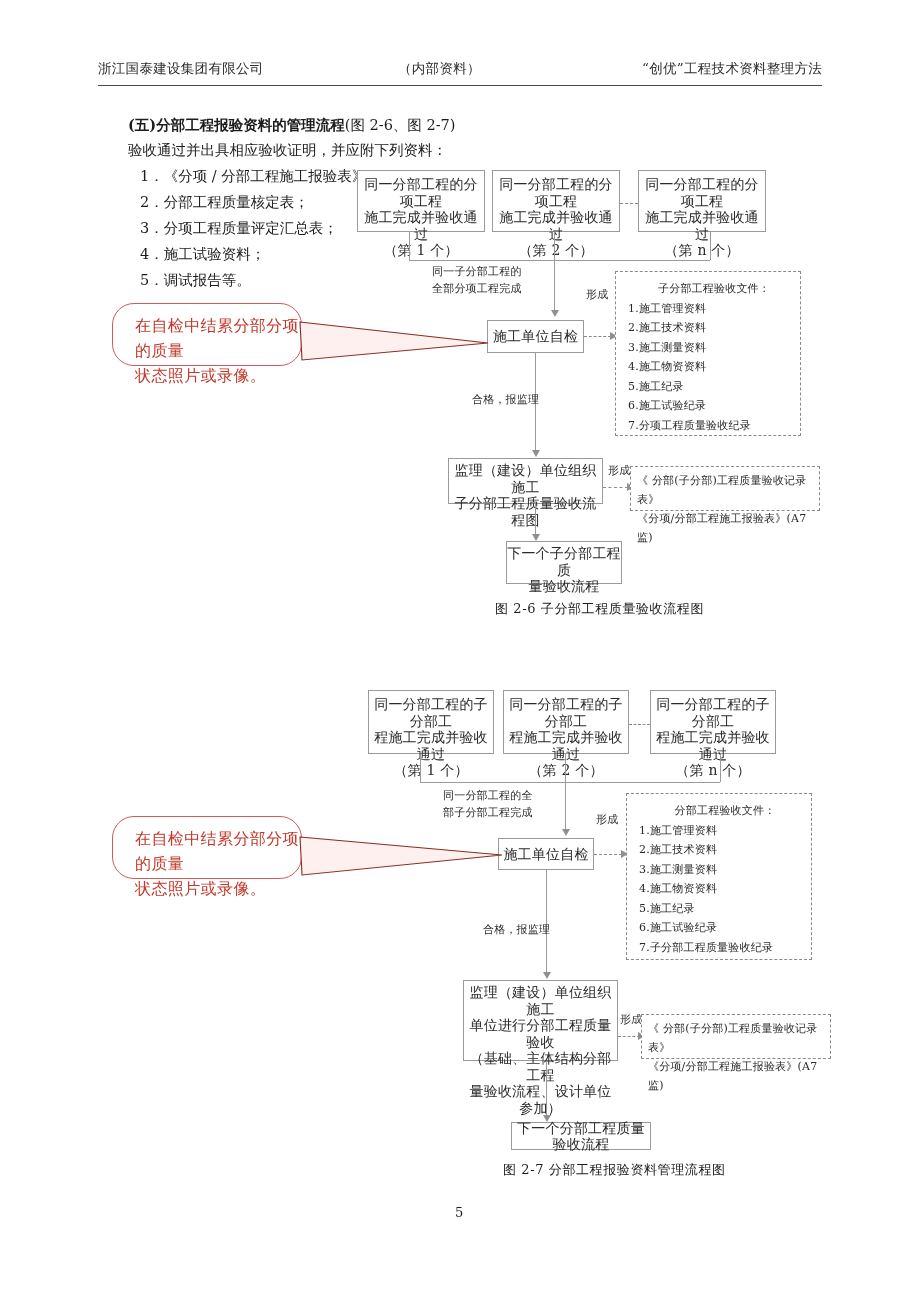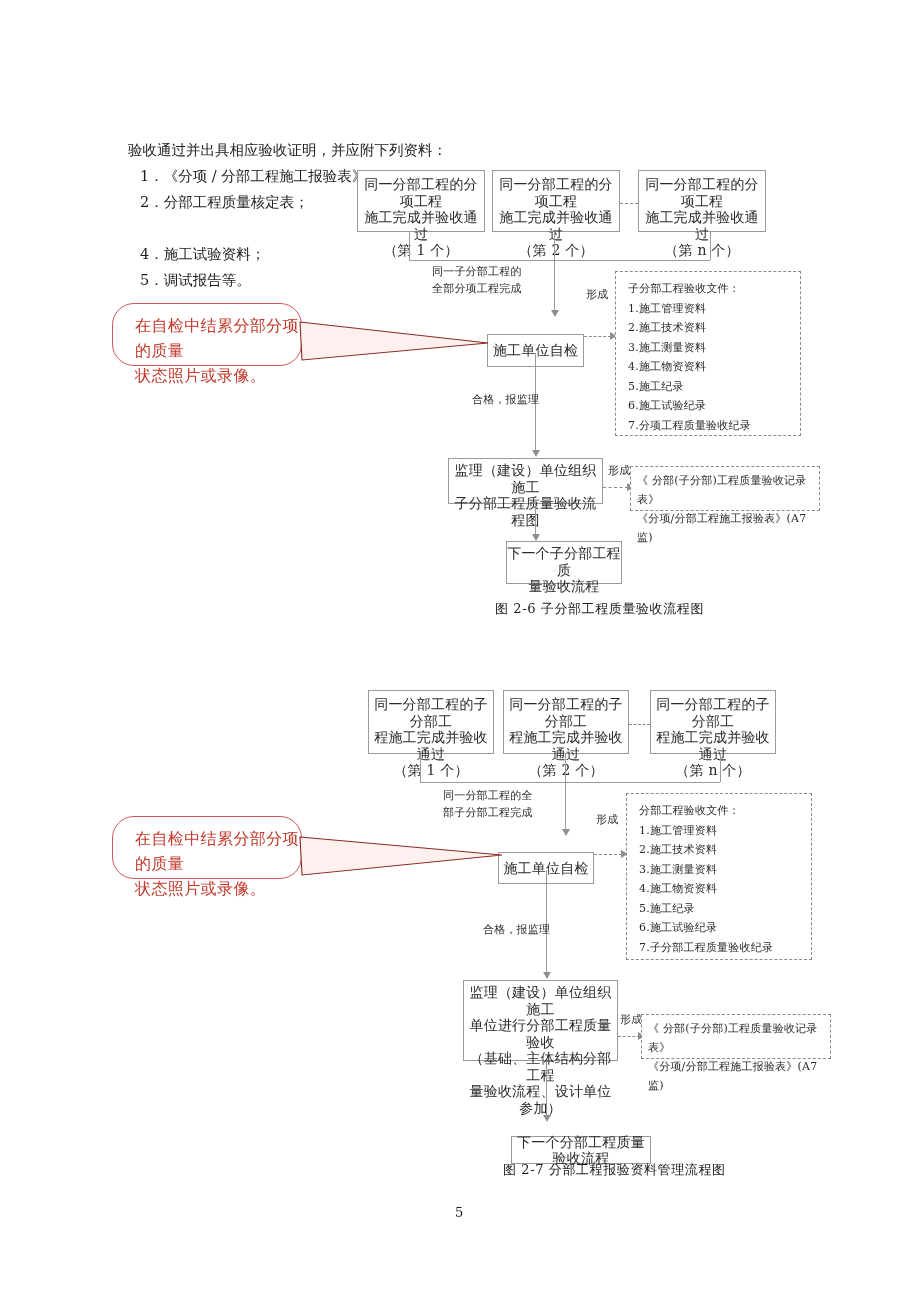--- a/index.html
+++ b/index.html
@@ -64,34 +64,34 @@
     border: 1px solid #9a9a9a;
     background: #fff;
     font-size: 14px;
     line-height: 16.5px;
     color: #2a2a2a;
     text-align: center;
     padding-top: 5px;
     letter-spacing: 0.2px;
   }
   .fbox.tight { padding-top: 3px; }
-  .fbox.mid { display: flex; align-items: center; justify-content: center; padding-top: 0; margin-top: 14px; }
+  .fbox.mid { display: flex; align-items: center; justify-content: center; padding-top: 0; }
 
   .dbox {
     position: absolute;
     box-sizing: border-box;
     border: 1px dashed #8a8a8a;
     background: #fff;
     font-size: 11px;
     line-height: 19.5px;
     color: #2a2a2a;
     padding: 7px 0 0 12px;
     letter-spacing: 0.2px;
   }
-  .dbox .hd { margin-bottom: 0px; }
+  .dbox .hd { margin-bottom: 0px; text-align: center; }
 
   .flabel {
     position: absolute;
     font-size: 11px;
     line-height: 16px;
     color: #2a2a2a;
     white-space: nowrap;
     letter-spacing: 0.2px;
   }
 
@@ -142,24 +142,36 @@
     position: absolute;
     font-size: 13px;
     color: #1c1c1c;
   }
 </style>
 </head>
 <body>
 
 <div id="page">
 
-
+  <div id="header">
+    <div class="hrow">
+      <span class="h-left">浙江国泰建设集团有限公司</span>
+      <span class="h-mid">（内部资料）</span>
+      <span class="h-right">“创优”工程技术资料整理方法</span>
+    </div>
+    <div class="rule"></div>
+  </div>
+
+  <div class="para bold" style="left:128px; top:112px;">
+    <span>(五)分部工程报验资料的管理流程</span><span class="norm">(图 2-6、图 2-7)</span>
+  </div>
   <div class="para" style="left:128px; top:138px;">验收通过并出具相应验收证明，并应附下列资料：</div>
   <div class="para" style="left:140px; top:164px;">1．《分项 / 分部工程施工报验表》；</div>
   <div class="para" style="left:140px; top:190px;">2．分部工程质量核定表；</div>
+  <div class="para" style="left:140px; top:216px;">3．分项工程质量评定汇总表；</div>
   <div class="para" style="left:140px; top:242px;text-align:center;">4．施工试验资料；</div>
   <div class="para" style="left:140px; top:268px;">5．调试报告等。</div>
 
   <div class="fbox" style="left:357px; top:170px; width:128px; height:62px;">
     <div>同一分部工程的分项工程</div>
     <div>施工完成并验收通过</div>
     <div>（第 1 个）</div>
   </div>
   <div class="fbox" style="left:492px; top:170px; width:128px; height:62px;">
     <div>同一分部工程的分项工程</div>

